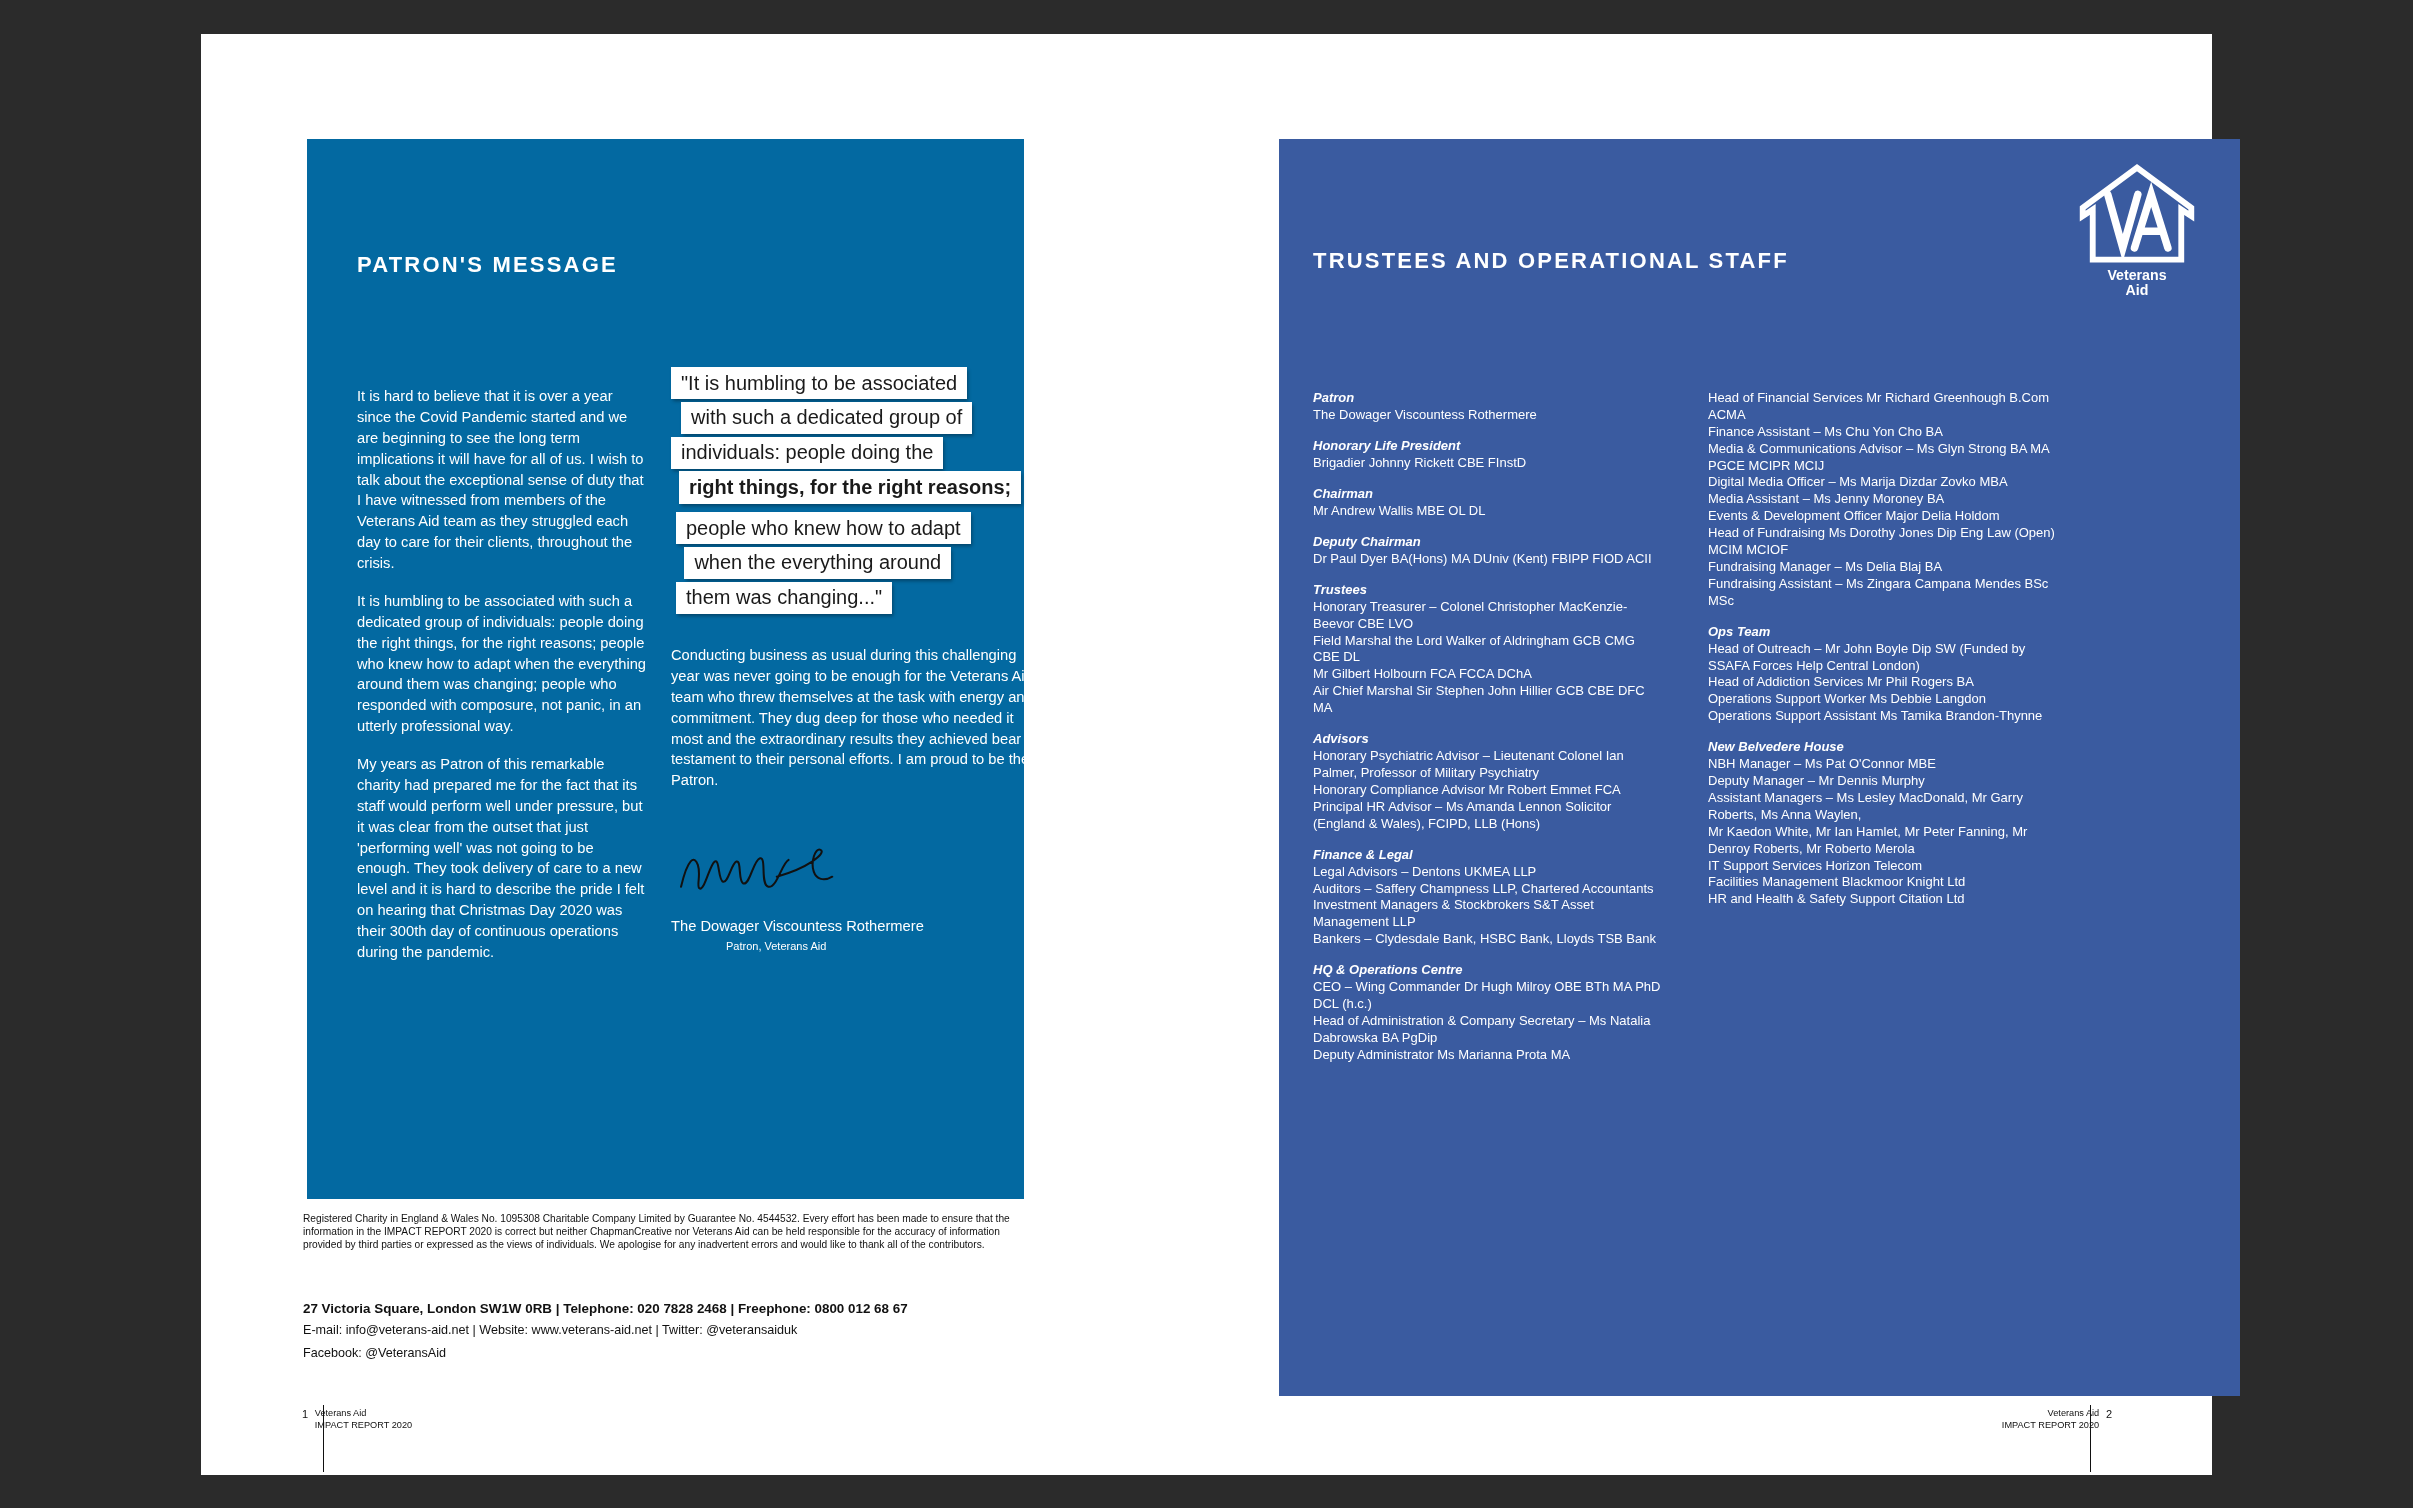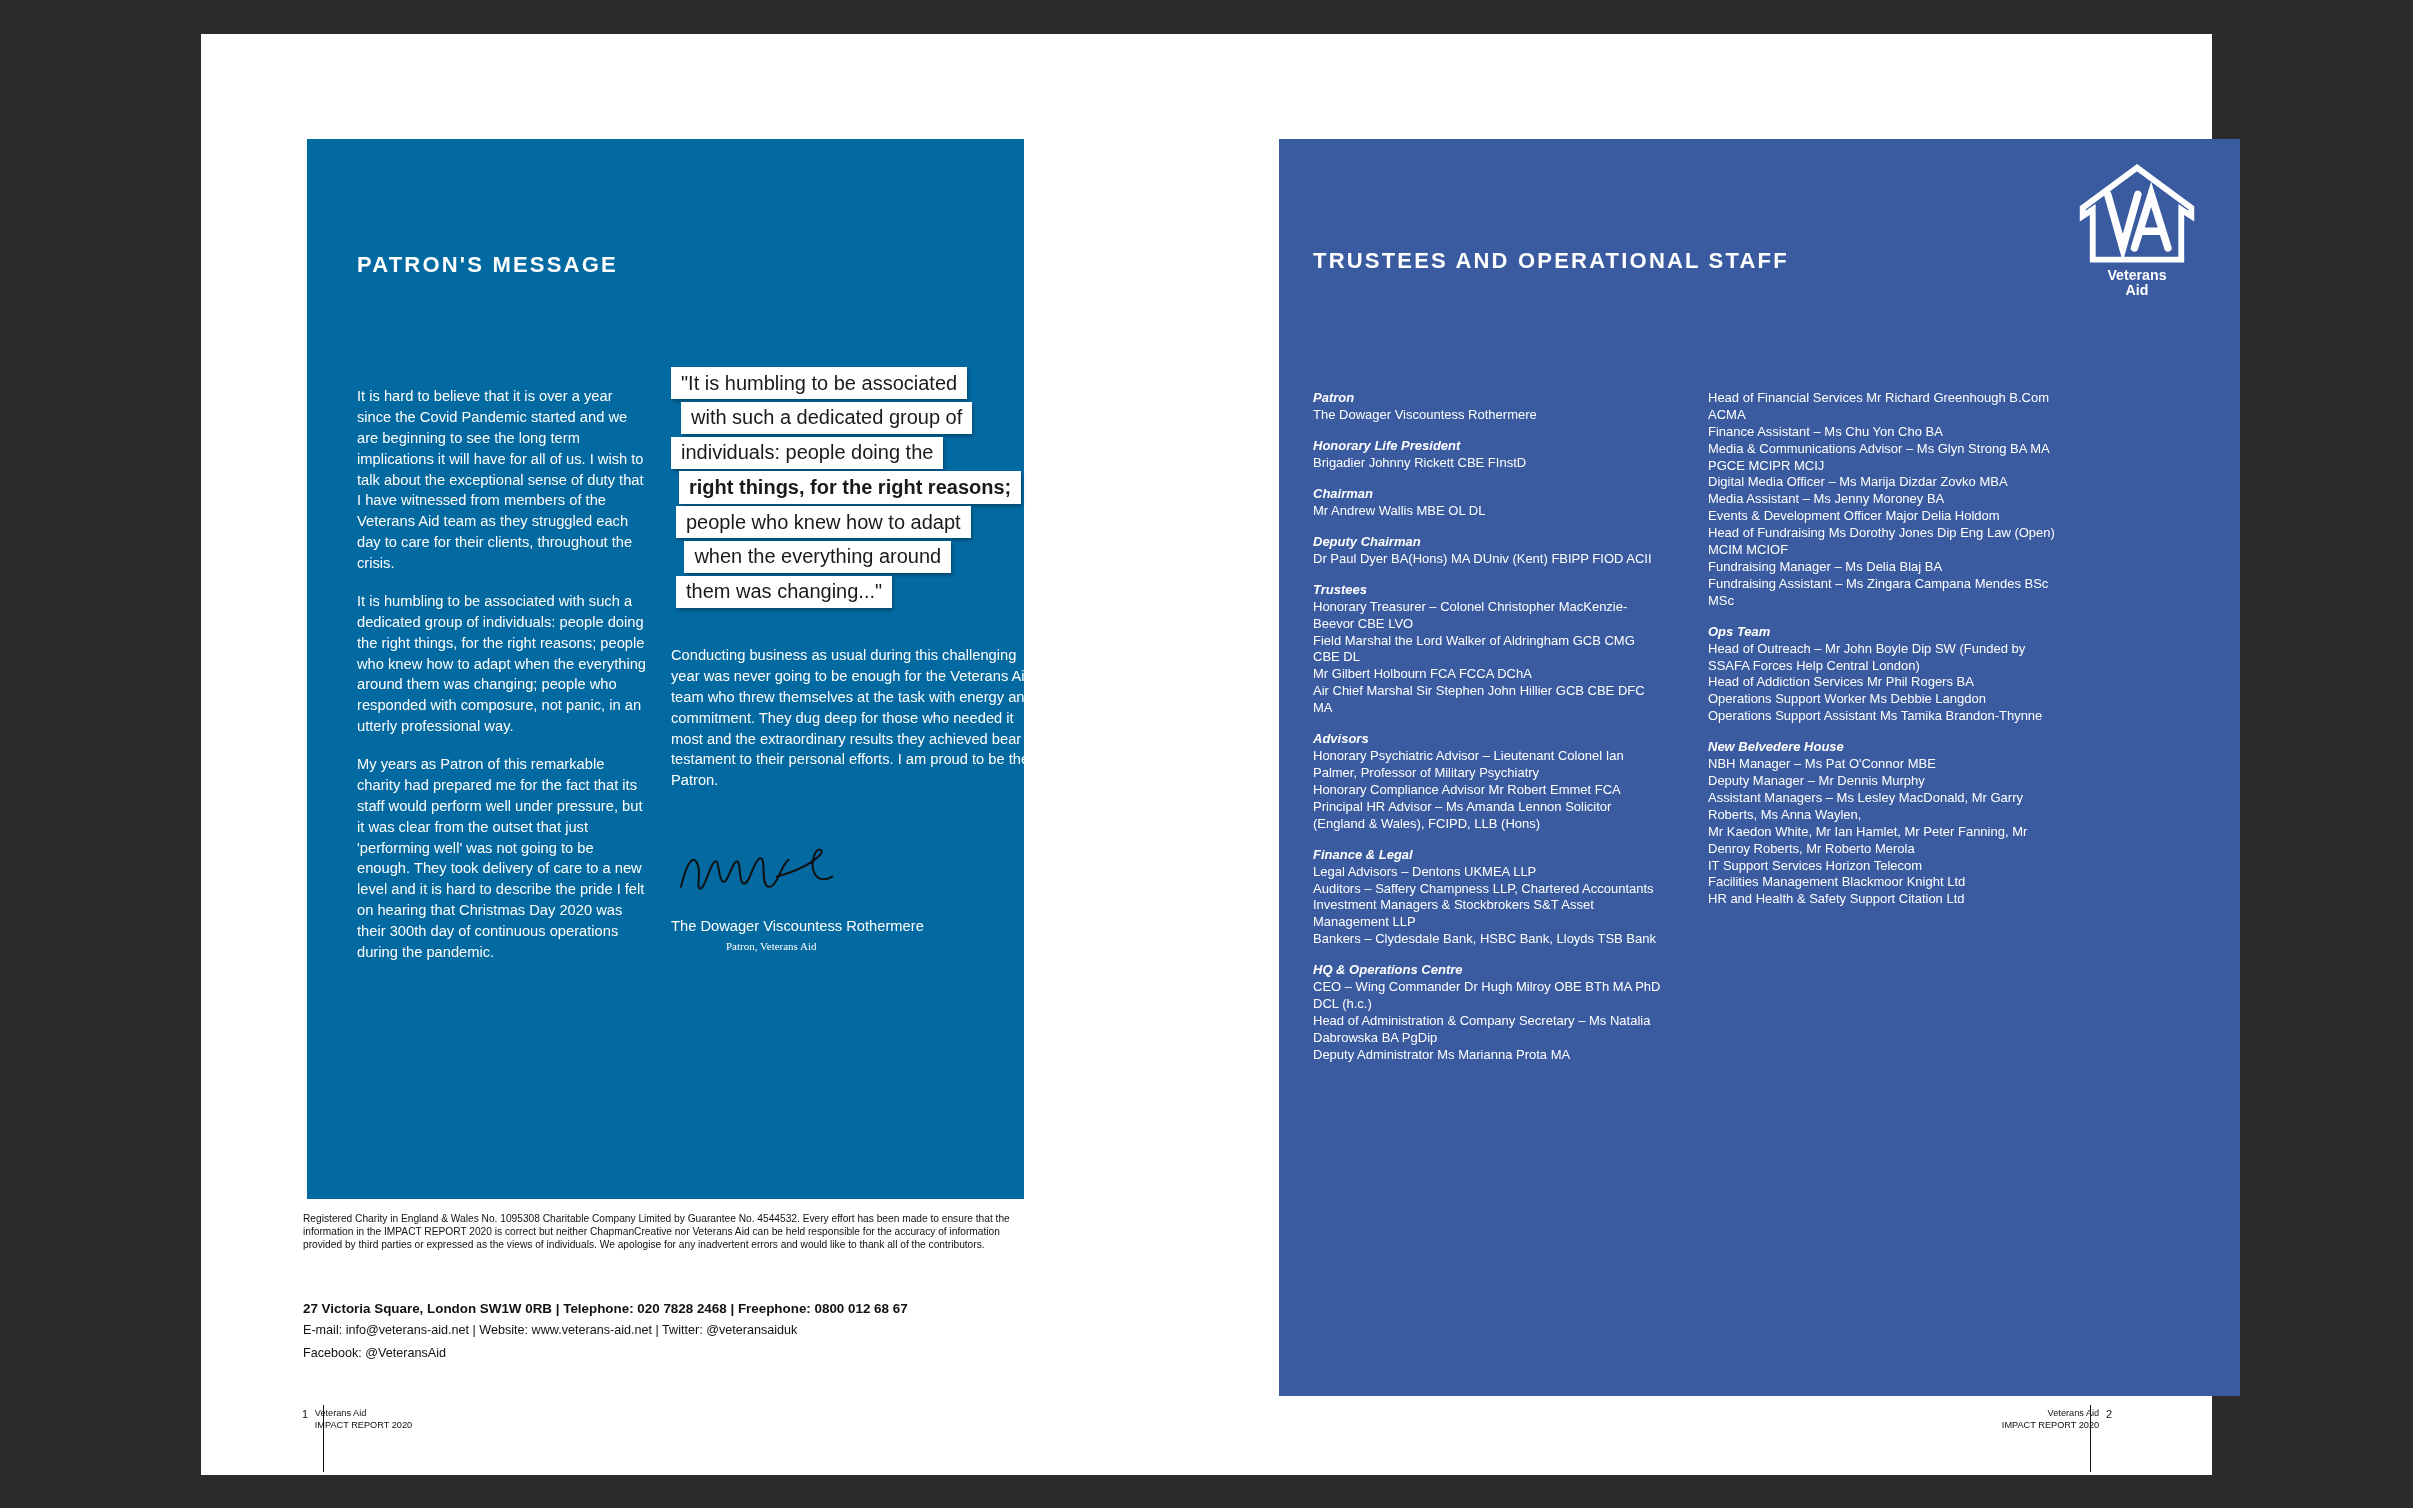--- a/index.html
+++ b/index.html
@@ -41,39 +41,39 @@
     font-size:20px; line-height:1.32;
     padding:2.5px 10px 3.4px 10px;
     margin-bottom:2.5px;
     box-shadow: 1.7px 2.5px 3.4px rgba(0,0,0,0.35);
     white-space:nowrap;
   }
   .pq-1 { margin-left:0px; }
   .pq-2 { margin-left:10px; }
   .pq-3 { margin-left:0px; }
   .pq-4 { margin-left:8px;font-weight:bold; }
-  .pq-5 { margin-left:5px; }
+  .pq-5 { margin-left:5px;margin-top:6px; }
   .pq-6 { margin-left:13.4px; }
   .pq-7 { margin-left:5px; }
   .quote-note {
     position:absolute; left:364px; top:506px; width:377px;
     color:#ffffff; font-size:14.7px; line-height:1.42;
   }
   .signature {
     position:absolute; left:369px; top:704px;
     width:168px; height:59px;
     color:#111; font-family:"Liberation Serif", serif;
   }
   .sig-name {
     position:absolute; left:364px; top:779px;
     color:#ffffff; font-size:14.7px;
   }
   .sig-role {
     position:absolute; left:419px; top:801px;
-    color:#ffffff; font-size:11px;font-family:Liberation Serif, serif;
+    color:#ffffff; font-size:11px;
   }
   .legal {
     position:absolute; left:102px; top:1178px; width:721px;
     color:#111; font-size:10.2px; line-height:1.28;
   }
   .contact1 {
     position:absolute; left:102px; top:1267px;
     color:#111; font-size:13.4px; font-weight:bold;
   }
   .contact2 {

